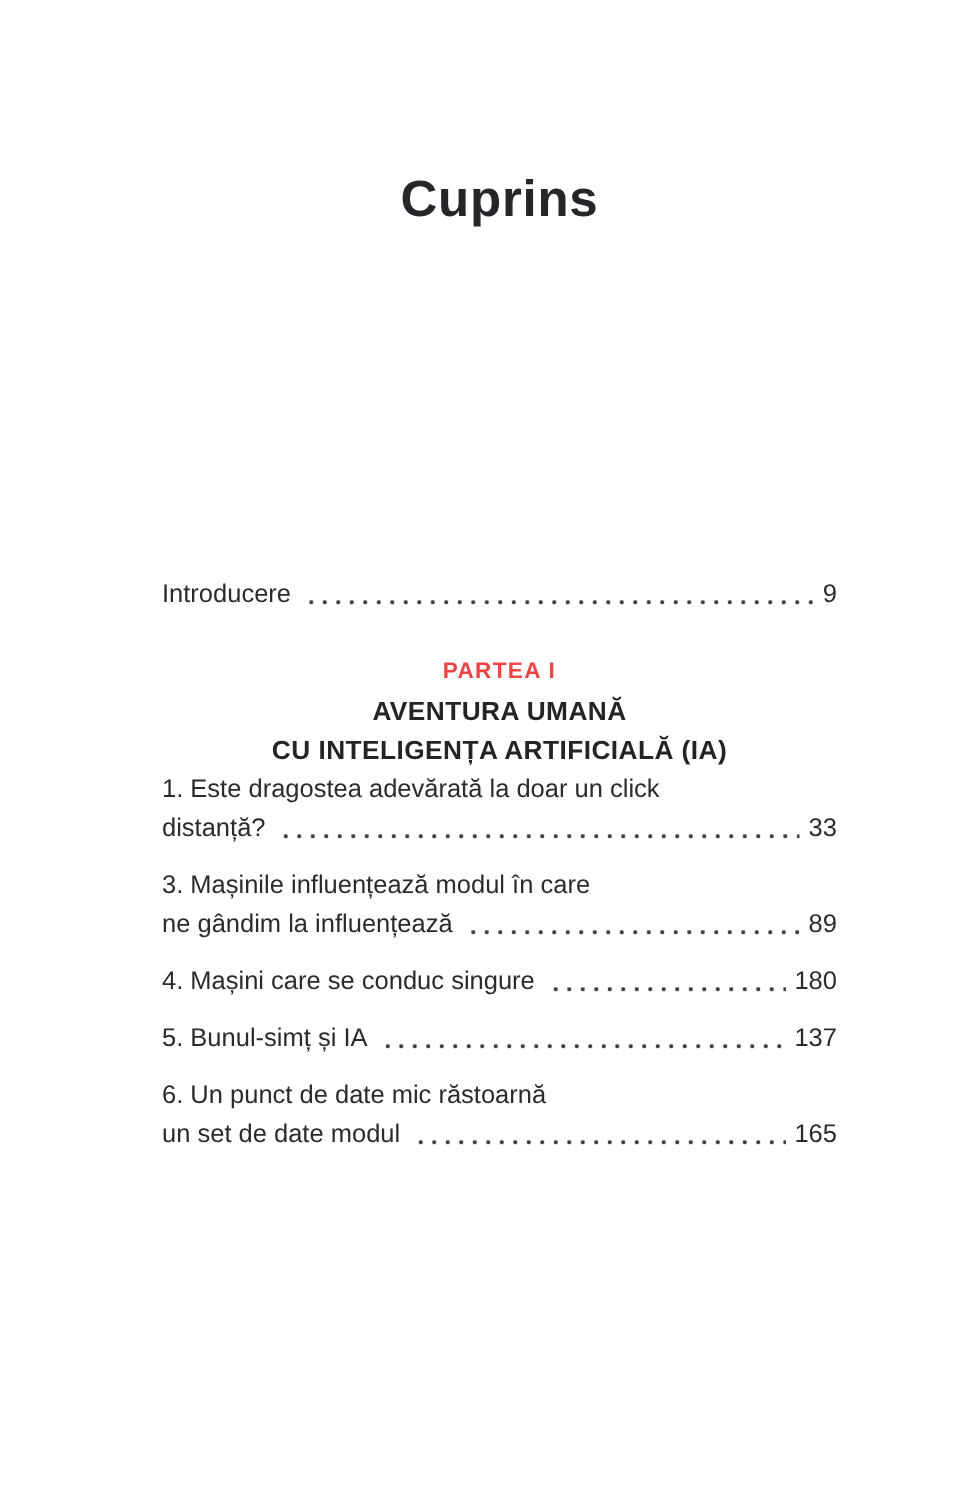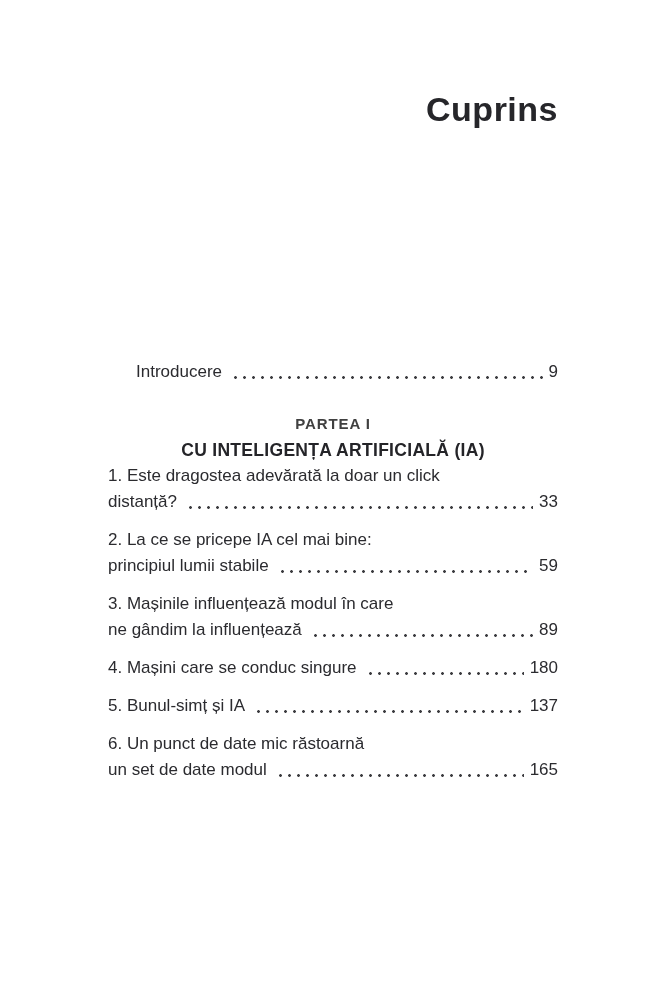--- a/index.html
+++ b/index.html
@@ -13,36 +13,35 @@
     height: 1000px;
     background: #ffffff;
     box-sizing: border-box;
     padding: 0 94px 0 108px;
     overflow: hidden;
     font-family: "Liberation Sans", "DejaVu Sans", sans-serif;
     color: #2b2b2f;
   }
   .book-title {
     margin: 0;
-    padding-top: 88px;
+    padding-top: 112px;
     font-size: 34px;
     line-height: 1.25;
     font-weight: 600;
     letter-spacing: 0.5px;
-    text-align: right;
+    text-align: center;
     color: #26262a;
   }
   .toc {
     font-size: 17px;
     line-height: 26px;
     font-weight: 500;
   }
   .intro-row {
     margin-top: 228px;
-    margin-left: 28px;
   }
   .toc-row {
     display: flex;
     align-items: stretch;
   }
   .toc-label {
     white-space: nowrap;
   }
   .dot-leader {
     flex: 1 1 auto;
@@ -60,21 +59,21 @@
   }
   .part-header {
     margin-top: 26px;
     text-align: center;
   }
   .part-kicker {
     font-size: 15px;
     line-height: 26px;
     font-weight: 600;
     letter-spacing: 0.9px;
-    color: #404040;
+    color: #ef4444;
   }
   .part-title-line {
     font-size: 17.5px;
     line-height: 26px;
     font-weight: 700;
     letter-spacing: 0.3px;
     color: #242428;
   }
   .entries {
   }
@@ -95,38 +94,31 @@
   <div class="toc">
 
     <div class="toc-row intro-row">
       <span class="toc-label">Introducere</span>
       <span class="dot-leader"></span>
       <span class="toc-page">9</span>
     </div>
 
     <div class="part-header">
       <div class="part-kicker">PARTEA I</div>
+      <div class="part-title-line">AVENTURA UMANĂ</div>
       <div class="part-title-line">CU INTELIGENȚA ARTIFICIALĂ (IA)</div>
     </div>
 
     <div class="entries">
         <div class="entry">
           <div>1. Este dragostea adevărată la doar un click</div>
           <div class="toc-row">
             <span class="toc-label">distanță?</span>
             <span class="dot-leader"></span>
             <span class="toc-page">33</span>
-          </div>
-        </div>
-        <div class="entry">
-          <div>2. La ce se pricepe IA cel mai bine:</div>
-          <div class="toc-row">
-            <span class="toc-label">principiul lumii stabile</span>
-            <span class="dot-leader"></span>
-            <span class="toc-page">59</span>
           </div>
         </div>
         <div class="entry">
           <div>3. Mașinile influențează modul în care</div>
           <div class="toc-row">
             <span class="toc-label">ne gândim la influențează</span>
             <span class="dot-leader"></span>
             <span class="toc-page">89</span>
           </div>
         </div>

